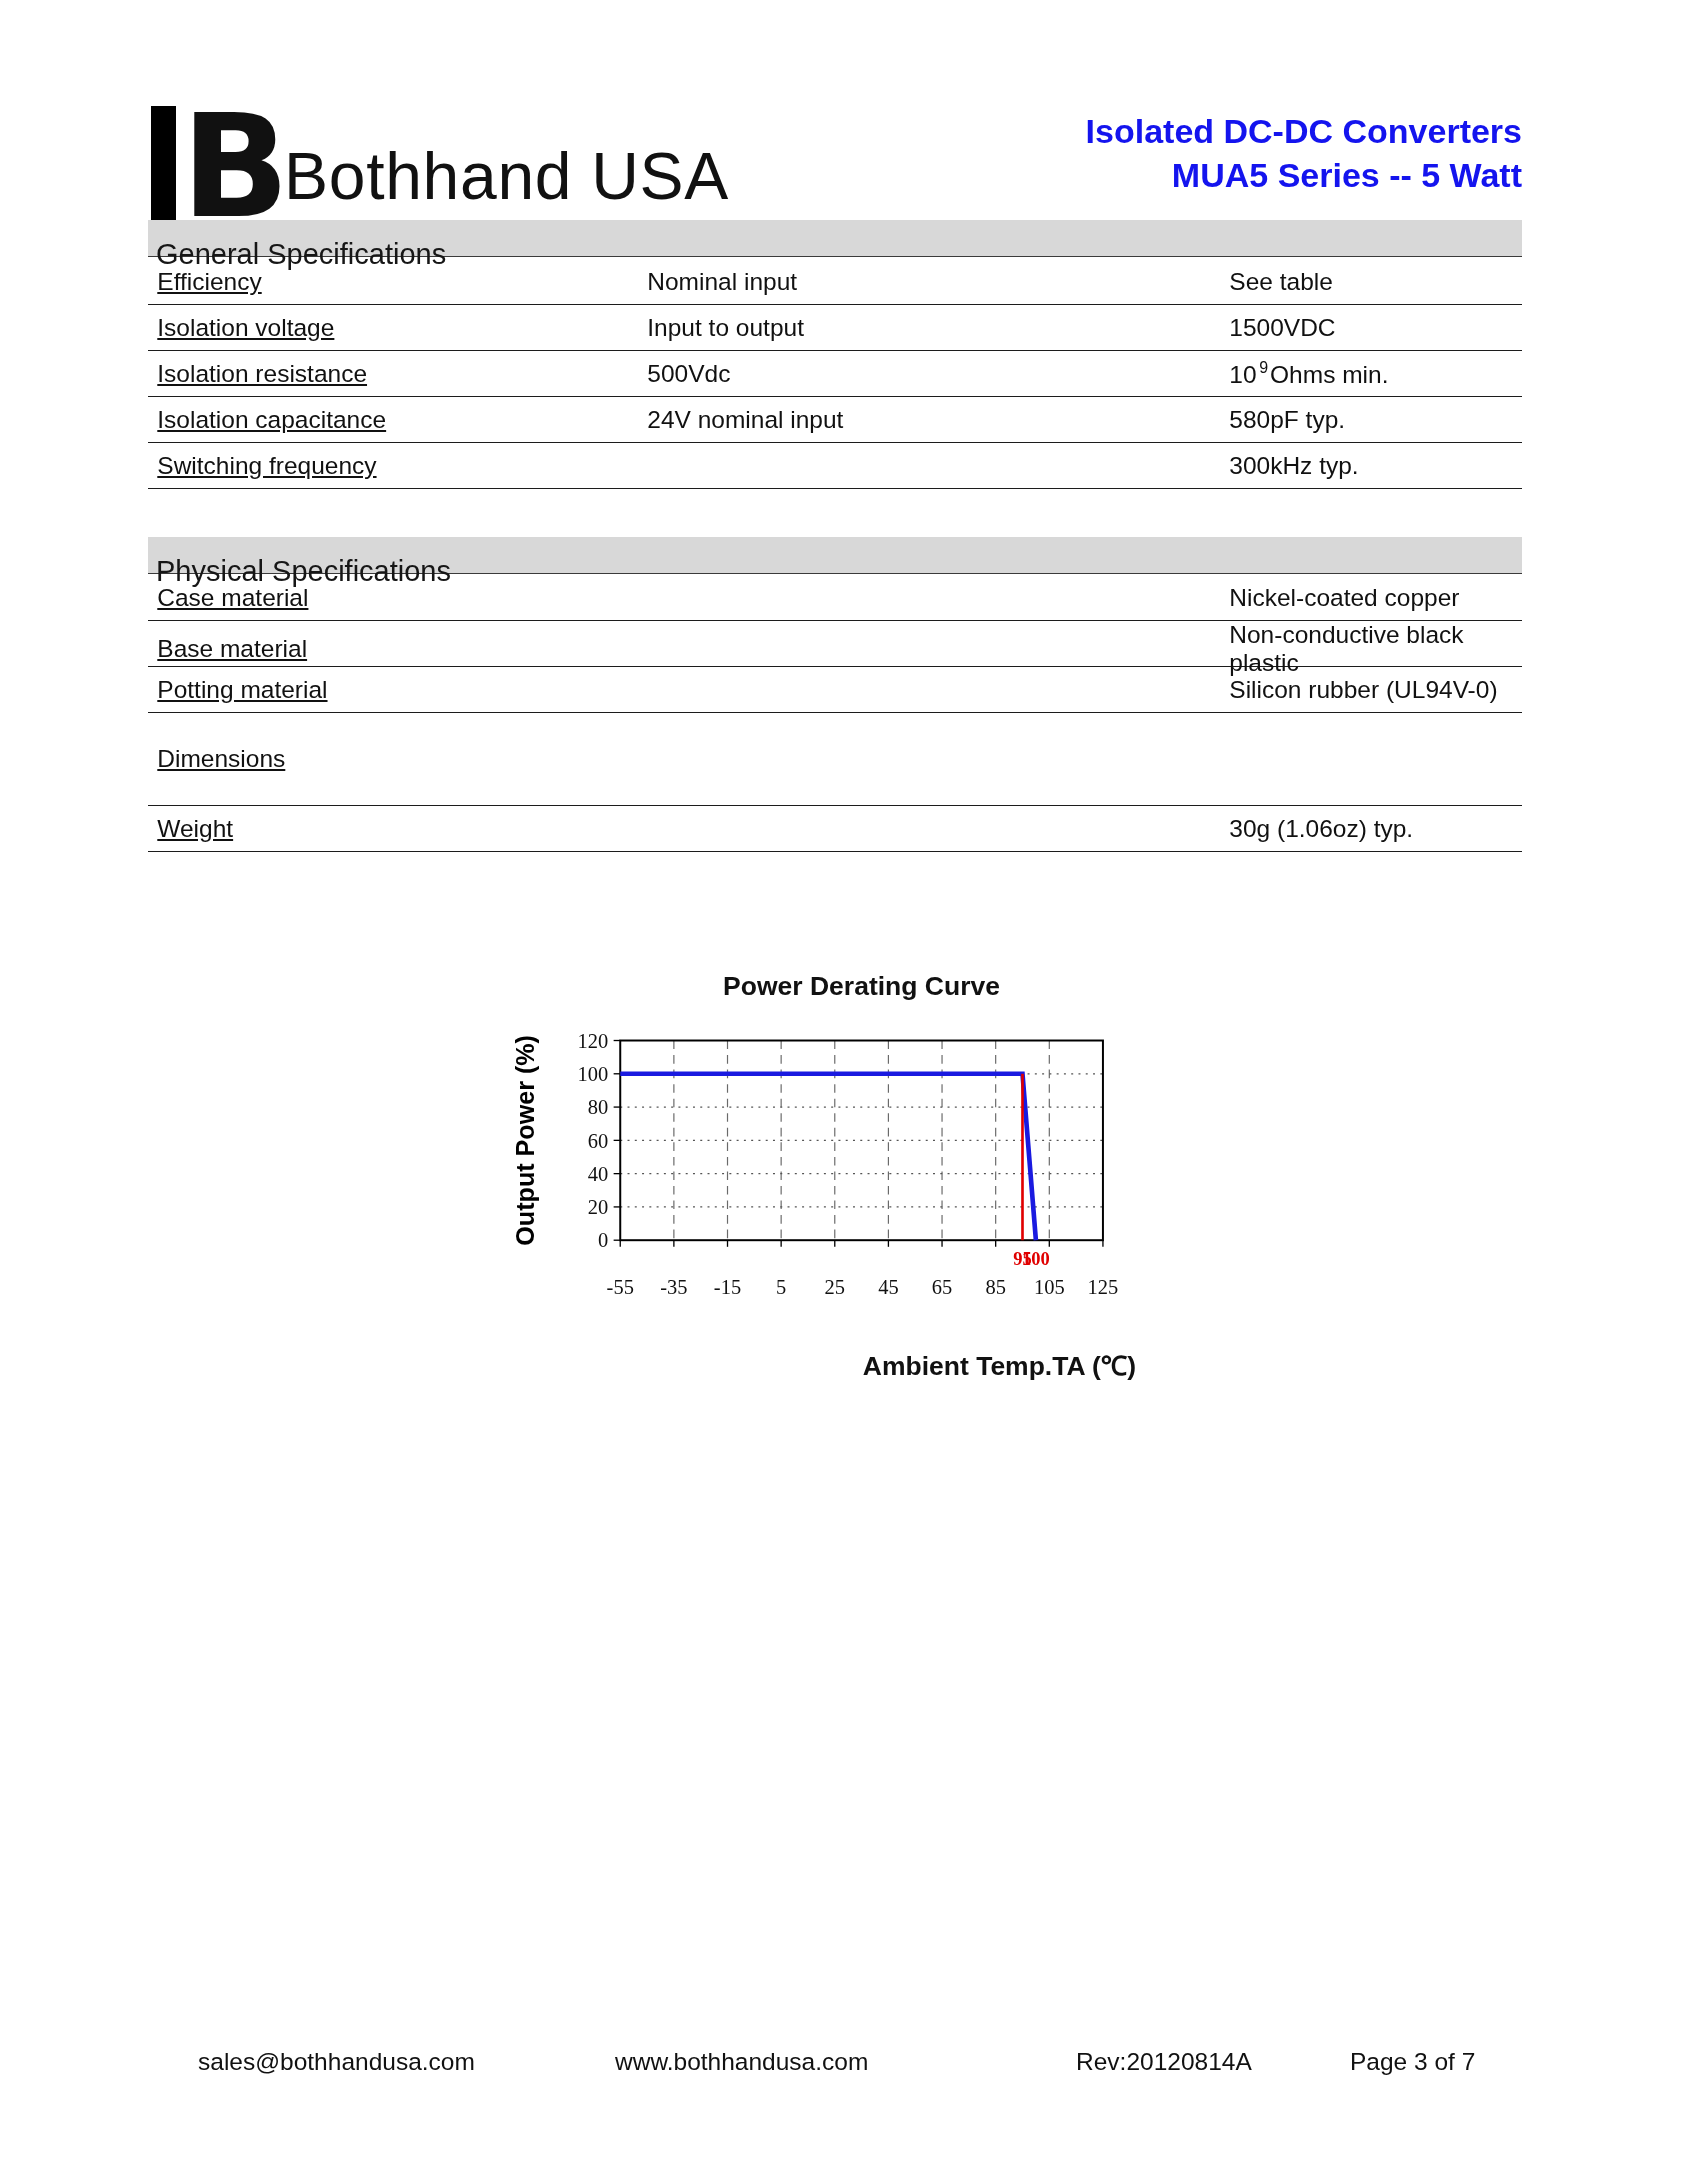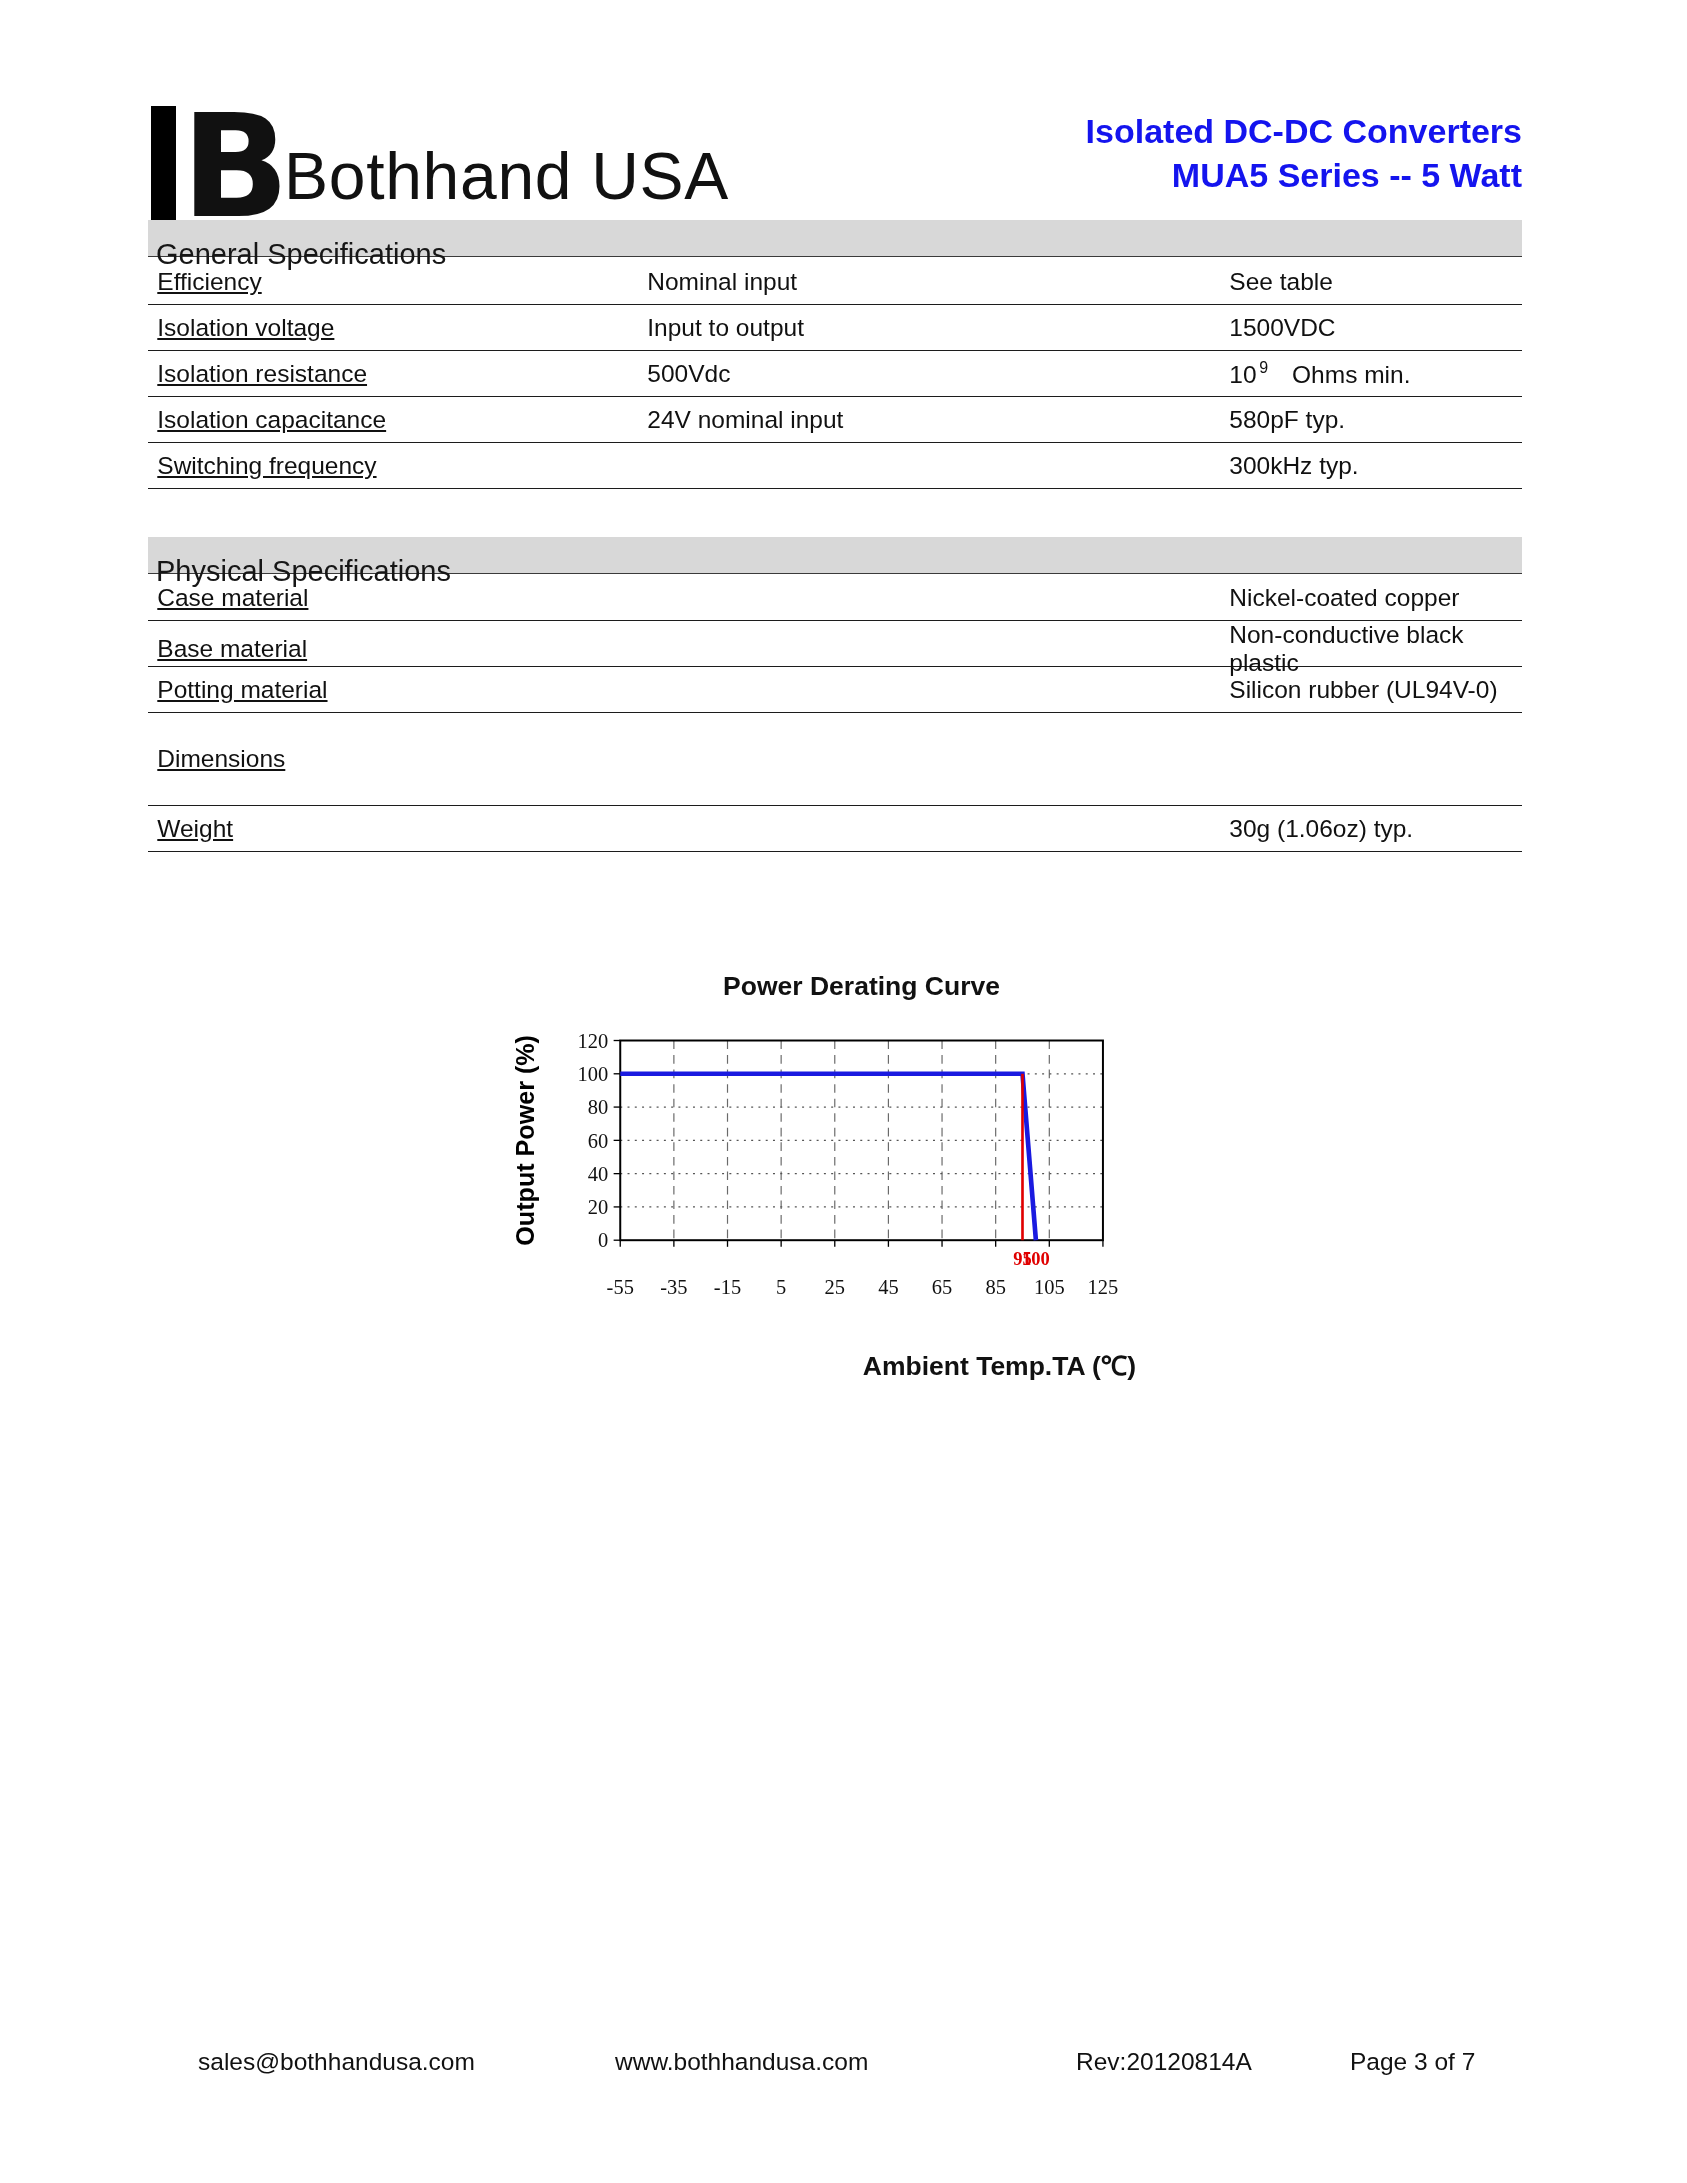--- a/index.html
+++ b/index.html
@@ -18,21 +18,21 @@
   .section-bar { position:absolute; left:148px; width:1374px; height:37px; background:#d8d8d8;
                  border-bottom:1.3px solid #3a3a3a; font-size:29px; line-height:36px; padding:16px 8px; color:#161616; }
   .spec-table { position:absolute; left:148px; width:1374px; }
   .row { display:grid; grid-template-columns:490px 582px 1fr; align-items:center;
          height:46px; border-bottom:1.3px solid #1c1c1c; padding:0 9.3px; font-size:24.5px; }
   .row.tall { height:93px; }
   .c-name { text-align:left;text-decoration:underline; }
   .c-cond { text-align:left; }
   .c-val  { text-align:left; }
   .c-val sup { font-size:16px; vertical-align:10px; margin-left:2.6px; }
-  .c-val .v2 { margin-left:24px; }
+  .c-val .v2 { margin-left:2px; }
   .c-val sup:empty, .c-val .v2:empty { display:none; }
   .two-line div { line-height:40px; }
 
   
   .chart-wrap { position:absolute; left:488px; top:971px; width:648px; }
   .chart-title { width:549px; margin-left:99px; text-align:center; font-size:26.5px; font-weight:bold; }
   .chart-wrap svg { display:block; margin-top:16px; }
   .x-title { width:549px; margin-left:99px; margin-top:38px; text-align:right; font-size:26.5px; font-weight:bold; }
   .tick { font-family:"Liberation Serif", serif; font-size:31px; fill:#111; }
   .ann  { font-family:"Liberation Serif", serif; font-size:28px; font-weight:bold; }

